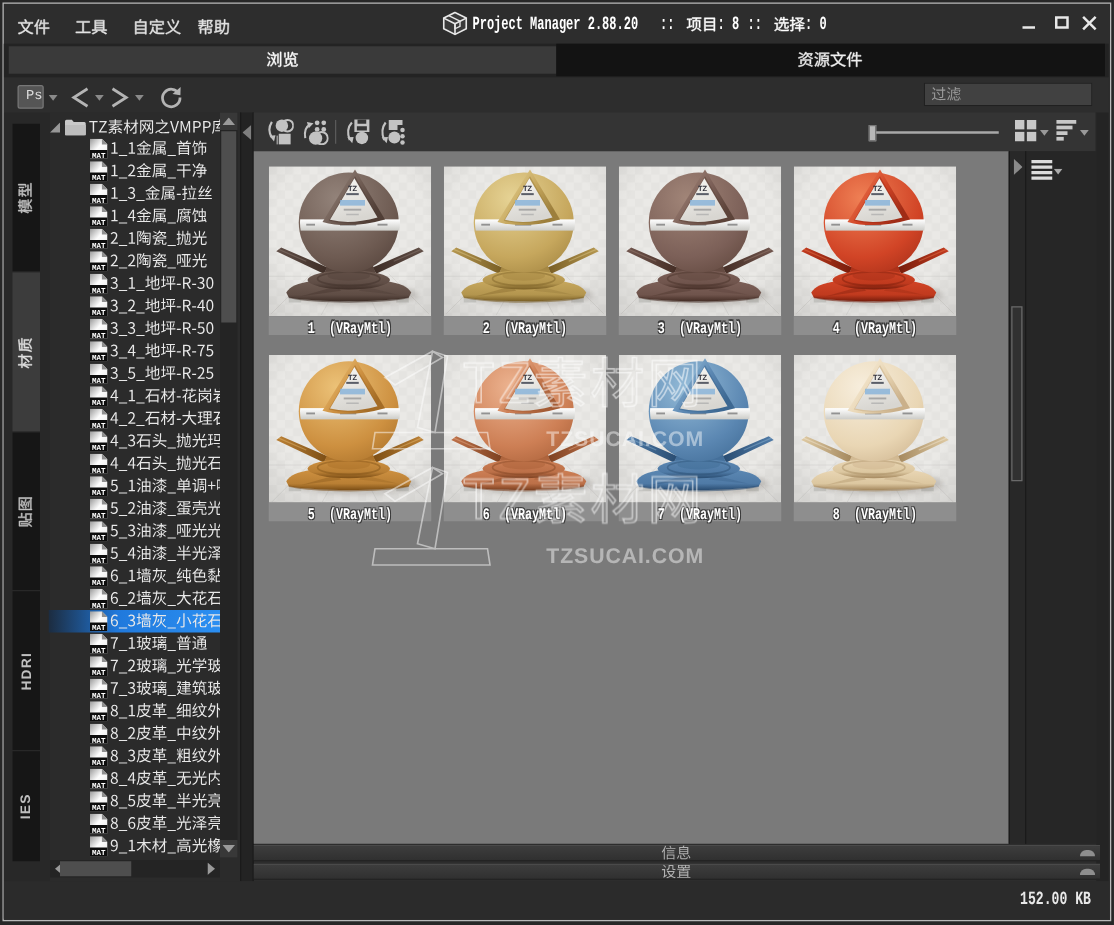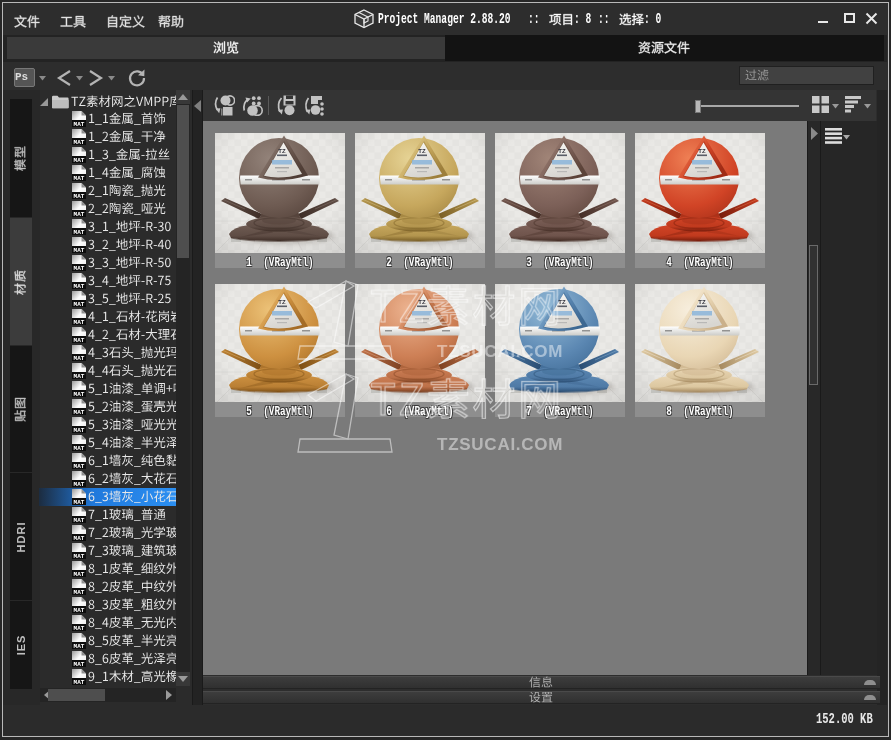--- a/index.html
+++ b/index.html
@@ -187,21 +187,21 @@
     </svg>
     <svg style="position:absolute;left:635px;top:38px;" width="54" height="18.2">
       <g transform="translate(0,11.4) scale(0.013,-0.013)" fill="#f0f0f0" stroke="#f0f0f0" stroke-width="32">
         <use href="#c8D44" x="0"></use>
         <use href="#c6E90" x="1000"></use>
         <use href="#c6587" x="2000"></use>
         <use href="#c4EF6" x="3000"></use>
       </g>
     </svg>
     <div class="abs" style="left:0px;top:59px;width:884px;height:28px;background:#2d2d2d"></div>
-    <div class="abs mono" style="left:11px;top:65px;width:21px;height:19px;background:#555;border:1px solid #787878;border-radius:2px;color:#ddd;font-size:11px;font-weight:bold;text-align:left;line-height:17px">Ps</div>
+    <div class="abs mono" style="left:11px;top:65px;width:21px;height:19px;background:#555;border:1px solid #787878;border-radius:2px;color:#ddd;font-size:11px;font-weight:normal;text-align:right;line-height:17px">Ps</div>
     <svg class="abs" style="left:36px;top:73px" width="8" height="5">
       <path d="M0,0 L7,0 L3.5,4.5 Z" fill="#8a8a8a"></path>
     </svg>
     <svg class="abs" style="left:53px;top:66px" width="16" height="18">
       <path d="M14,2 L3,9 L14,16" fill="none" stroke="#b4b4b4" stroke-width="2.2"></path>
     </svg>
     <svg class="abs" style="left:73px;top:73px" width="8" height="5">
       <path d="M0,0 L7,0 L3.5,4.5 Z" fill="#8a8a8a"></path>
     </svg>
     <svg class="abs" style="left:85px;top:66px" width="16" height="18">

